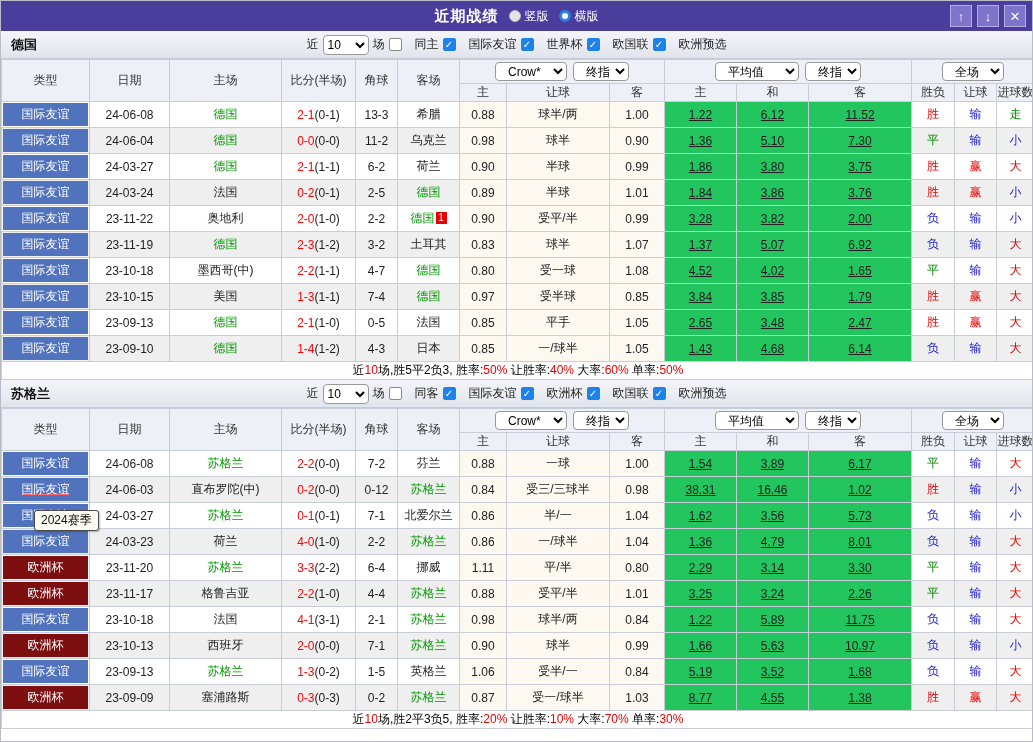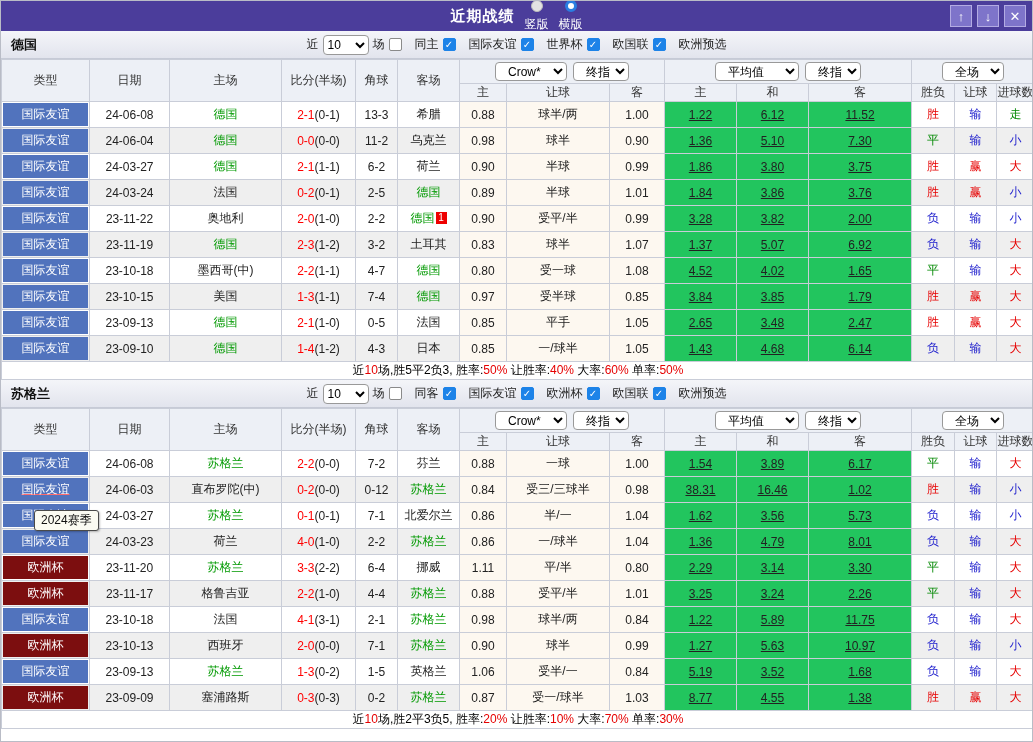--- a/index.html
+++ b/index.html
@@ -4,21 +4,21 @@
 <style>
   * { box-sizing: border-box; }
   html,body { margin:0; padding:0; background:#fff; }
   body { font-family:"Liberation Sans","DejaVu Sans",sans-serif; }
   .app { width:1033px; height:742px; position:relative; background:#fff; overflow:hidden; border:1px solid #b9bcc6; }
 
   
   .titlebar { height:30px; background:#4b3d9b; position:relative; display:flex; align-items:center; }
   .titlebar-center { position:absolute; left:0; right:0; display:flex; justify-content:center; align-items:center; gap:10px; color:#fff; }
   .win-title { font-weight:bold; font-size:15px; letter-spacing:1px; }
-  .radio { display:inline-flex; align-items:center; gap:4px; font-size:12px; cursor:pointer; color:#fff;flex-direction:column; }
+  .radio { display:inline-flex; align-items:center; gap:4px; font-size:12px; cursor:pointer; color:#fff; }
   .radio-dot { width:12px; height:12px; border-radius:50%; background:#e3e3e3; border:1px solid #bcbcbc; }
   .radio-dot.sel { width:12px; height:12px; background:#fff; border:3px solid #2a7de1; }
   .tb-btns { margin-left:auto; display:flex; gap:5px; padding-right:6px; z-index:2; }
   .tb-btn { width:22px; height:22px; background:#7e74ca; border:1px solid #b3abe3; color:#fff; font-size:13px; font-weight:bold; display:flex; align-items:center; justify-content:center; cursor:pointer; }
 
   
   .section-header { height:28px; background:linear-gradient(#f4f5f9,#e2e4ed); border-bottom:1px solid #c6cad6; position:relative; display:flex; align-items:center; font-size:13px; }
   .team-name { position:absolute; left:10px; font-weight:bold; color:#111; }
   .filters { margin:0 auto; display:flex; align-items:center; gap:4px; font-size:12px; color:#222; }
   .filters select { height:20px; font-size:12px; border:1px solid #999; border-radius:4px; background:#fff; }
@@ -592,21 +592,21 @@
                 <span class="type-pill te">欧洲杯</span>
               </td>
               <td>23-10-13</td>
               <td>西班牙</td>
               <td><span class="ft">2-0</span><span class="ht">(0-0)</span></td>
               <td>7-1</td>
               <td class="hl">苏格兰</td>
               <td class="c-odds">0.90</td>
               <td class="c-odds">球半</td>
               <td class="c-odds">0.99</td>
-              <td class="c-avg">1.27</td>
+              <td class="c-avg">1.66</td>
               <td class="c-avg">5.63</td>
               <td class="c-avg">10.97</td>
               <td class="vb">负</td>
               <td class="vb">输</td>
               <td class="vb">小</td>
             </tr>
             <tr class="odd">
               <td class="type-cell">
                 <span class="type-pill tf">国际友谊</span>
               </td>

